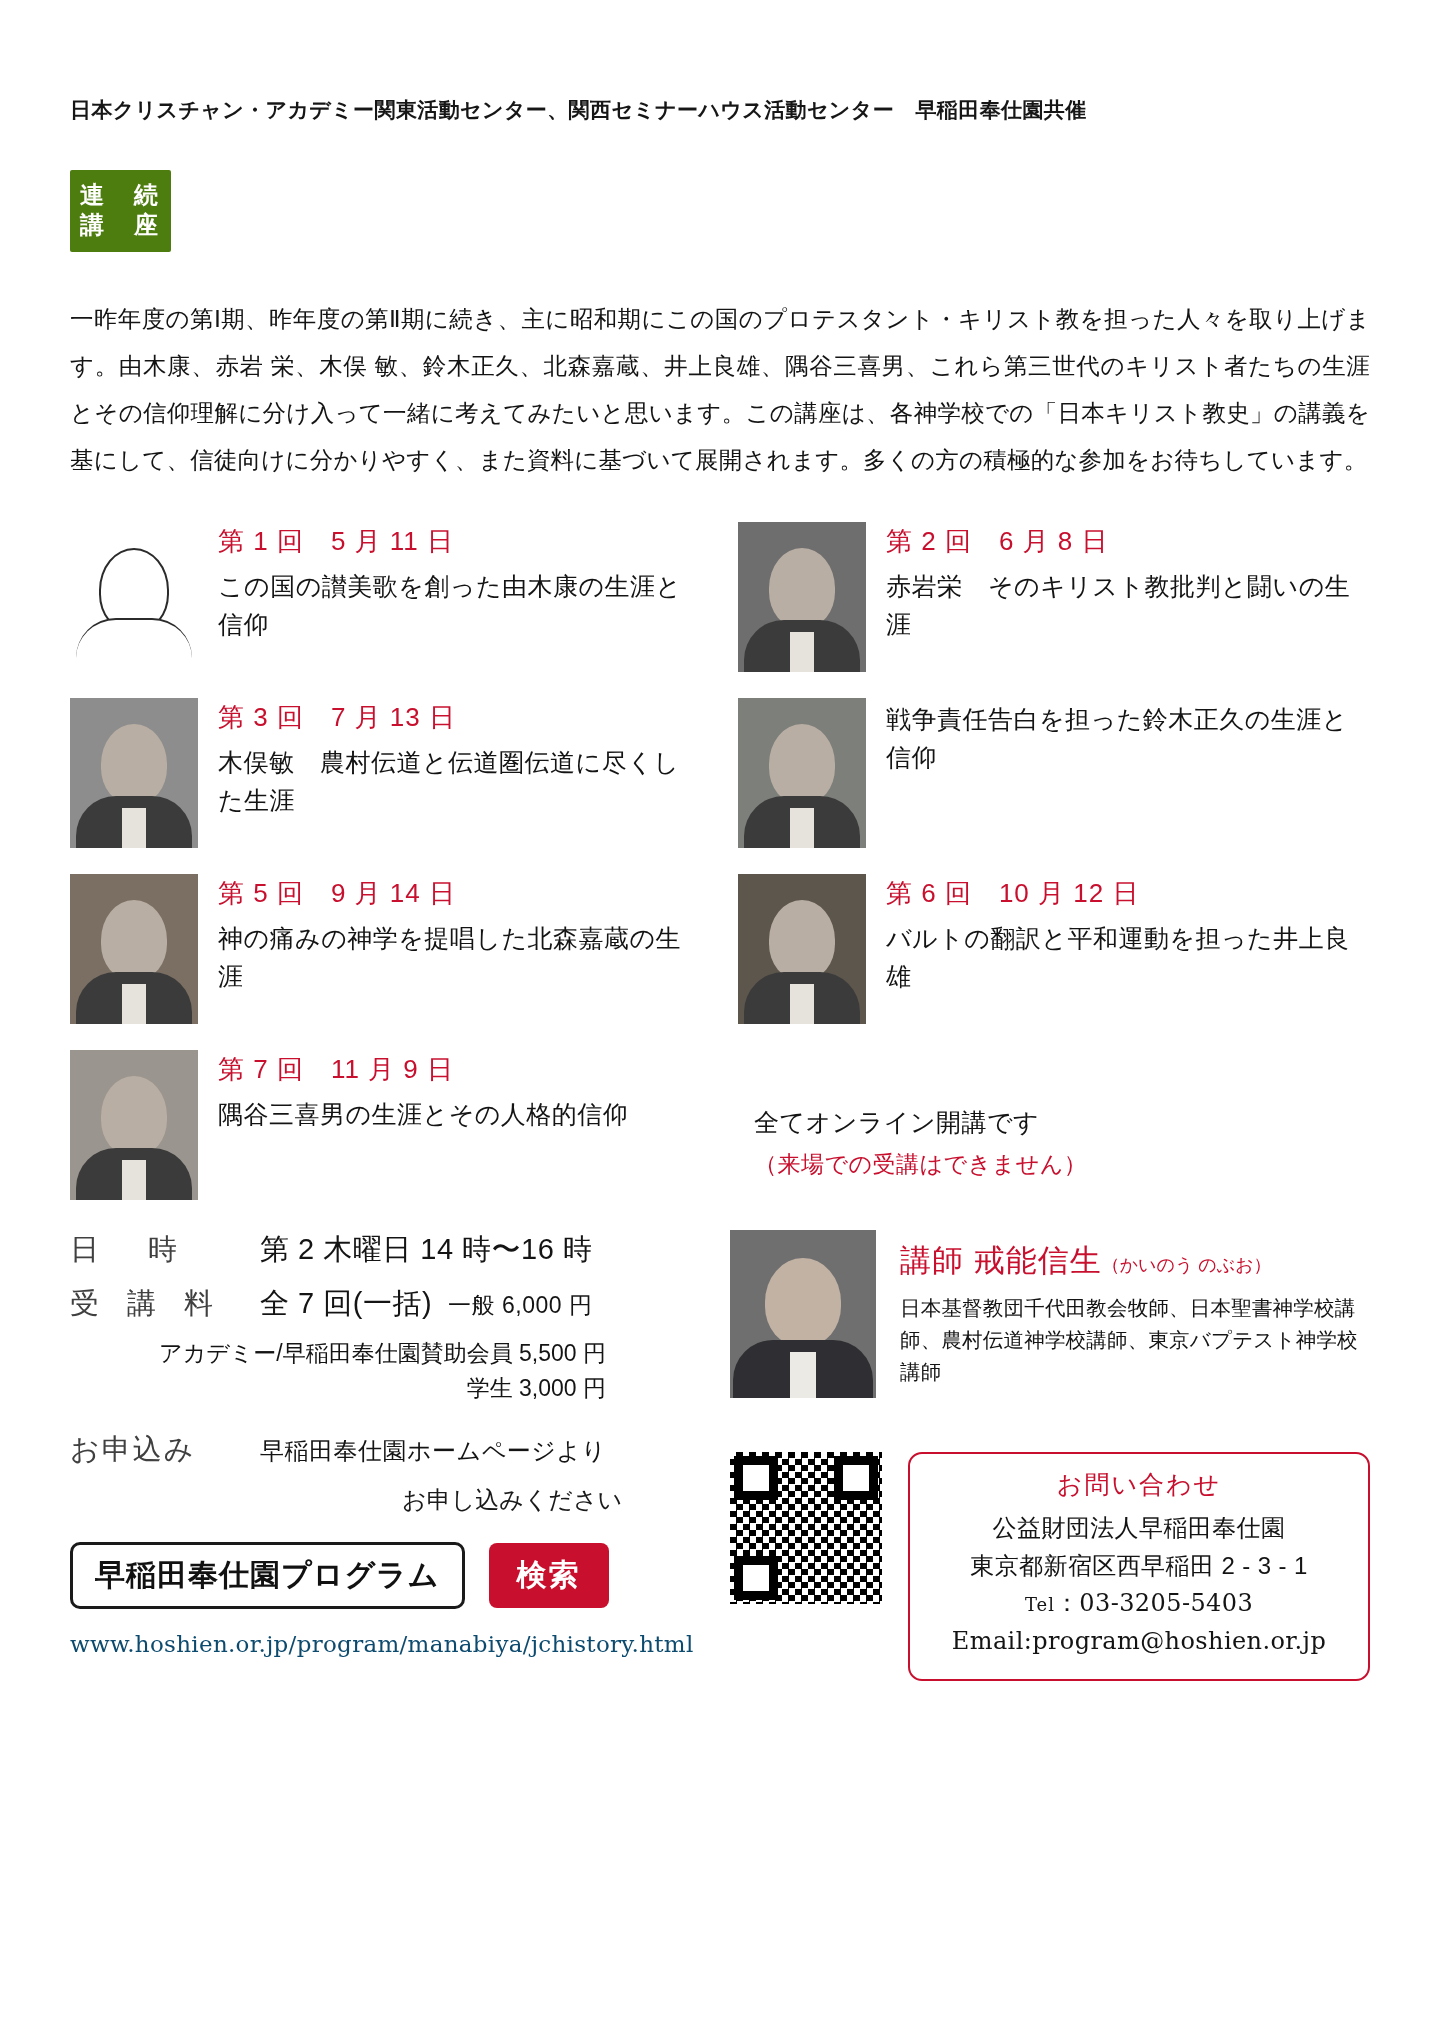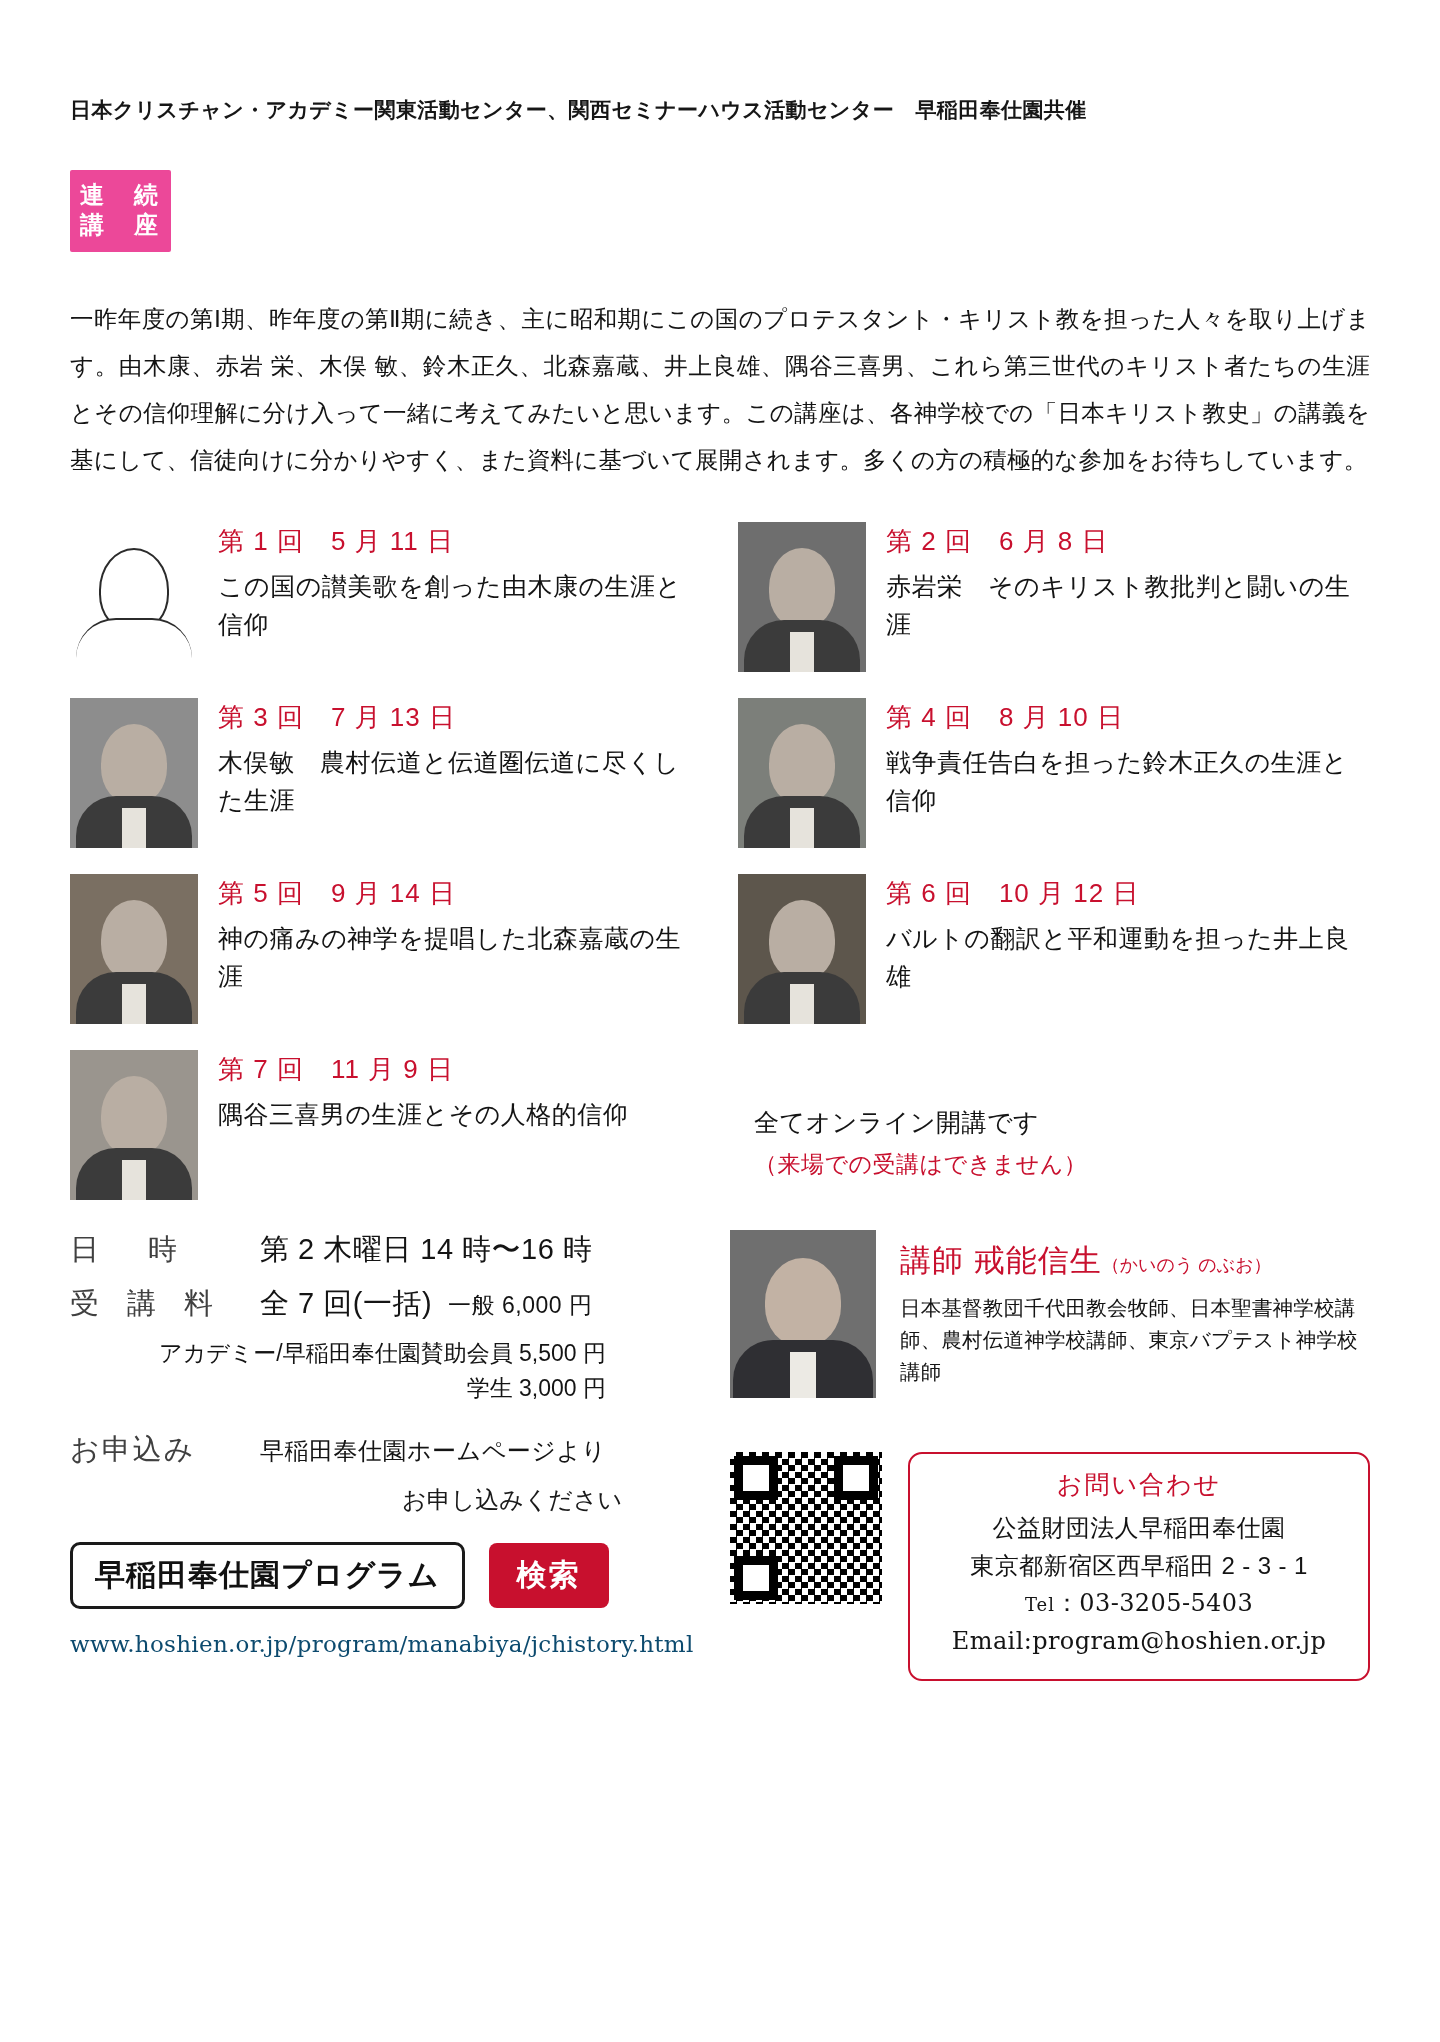--- a/index.html
+++ b/index.html
@@ -34,21 +34,21 @@
     white-space: nowrap;
   }
 
   .title-row {
     margin-top: 46px;
     display: flex;
     align-items: center;
     gap: 14px;
   }
   .series-badge {
-    background: #ec4899;
+    background: #4d7c0f;
     color: #ffffff;
     font-weight: bold;
     font-size: 24px;
     line-height: 1.25;
     padding: 10px 10px 12px 10px;
     text-align: center;
     letter-spacing: 3px;
     border-radius: 2px;
   }
   .series-badge span { display: block; }
@@ -407,21 +407,20 @@
       </div>
     </div>
 
     <div class="session">
       <div class="portrait p4">
         <div class="ph-face"></div>
           <div class="ph-body"></div>
           <div class="ph-collar"></div>
       </div>
       <div class="session-text">
-        <div class="session-head">第 4 回　8 月 10 日</div>
         <div class="session-desc">戦争責任告白を担った鈴木正久の生涯と信仰</div>
       </div>
     </div>
 
     <div class="session">
       <div class="portrait p5">
         <div class="ph-face"></div>
           <div class="ph-body"></div>
           <div class="ph-collar"></div>
       </div>

